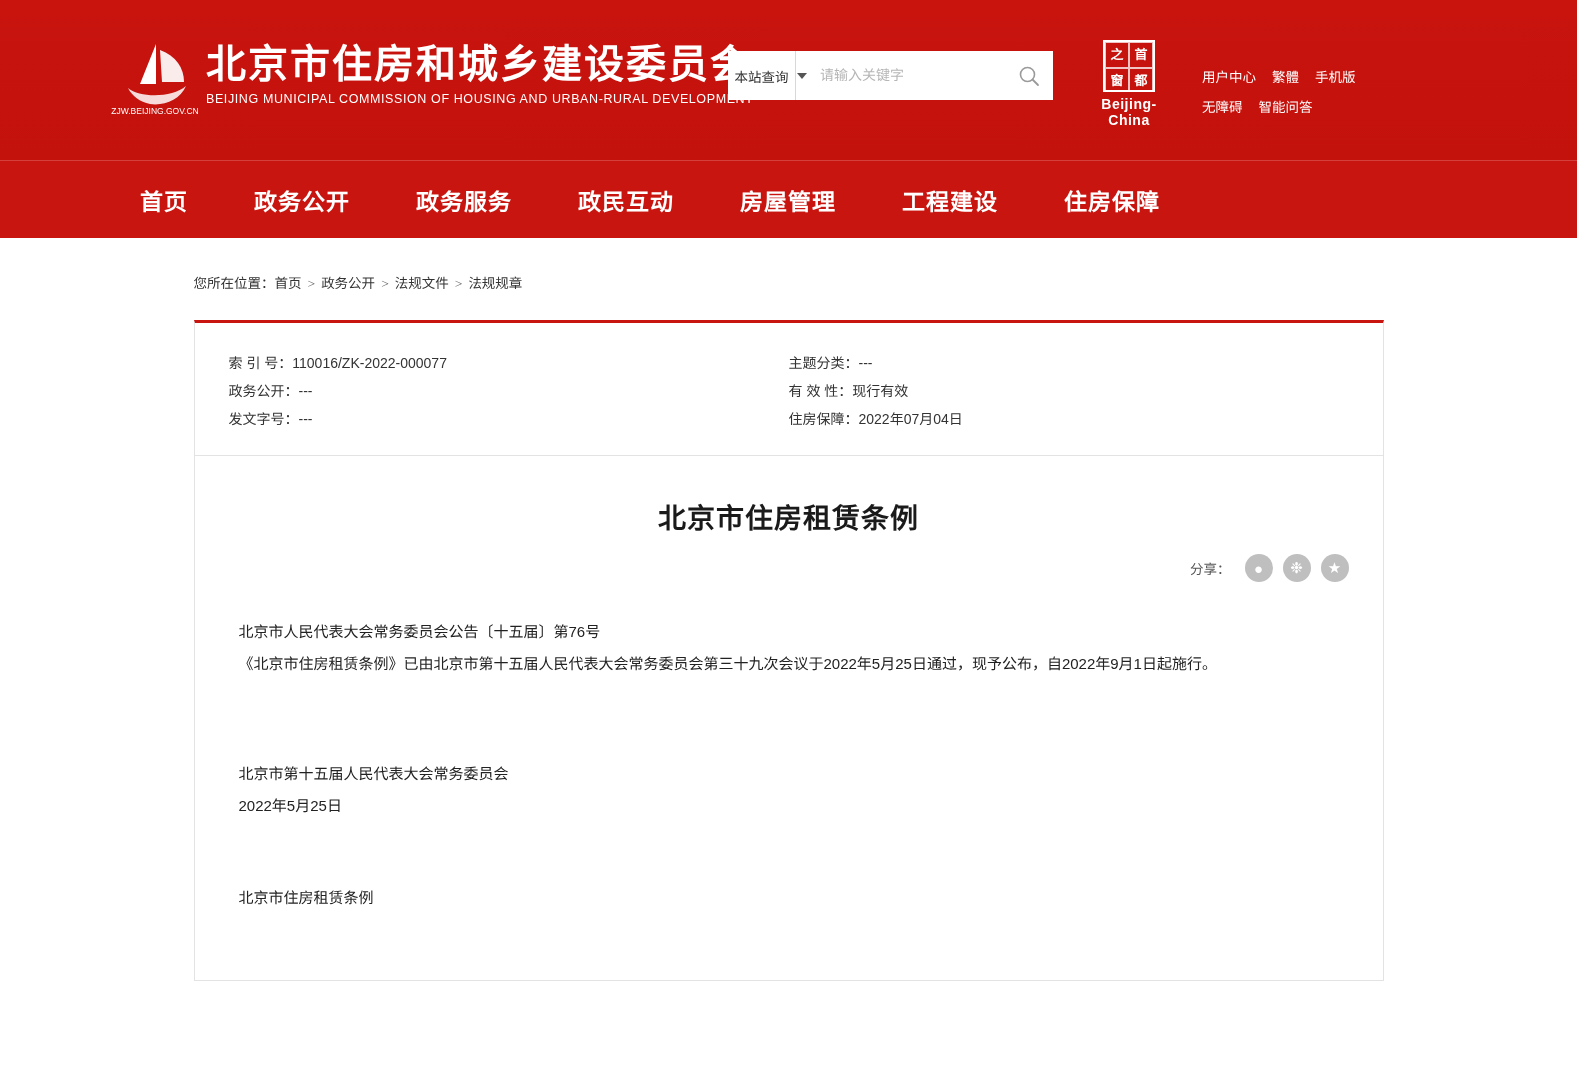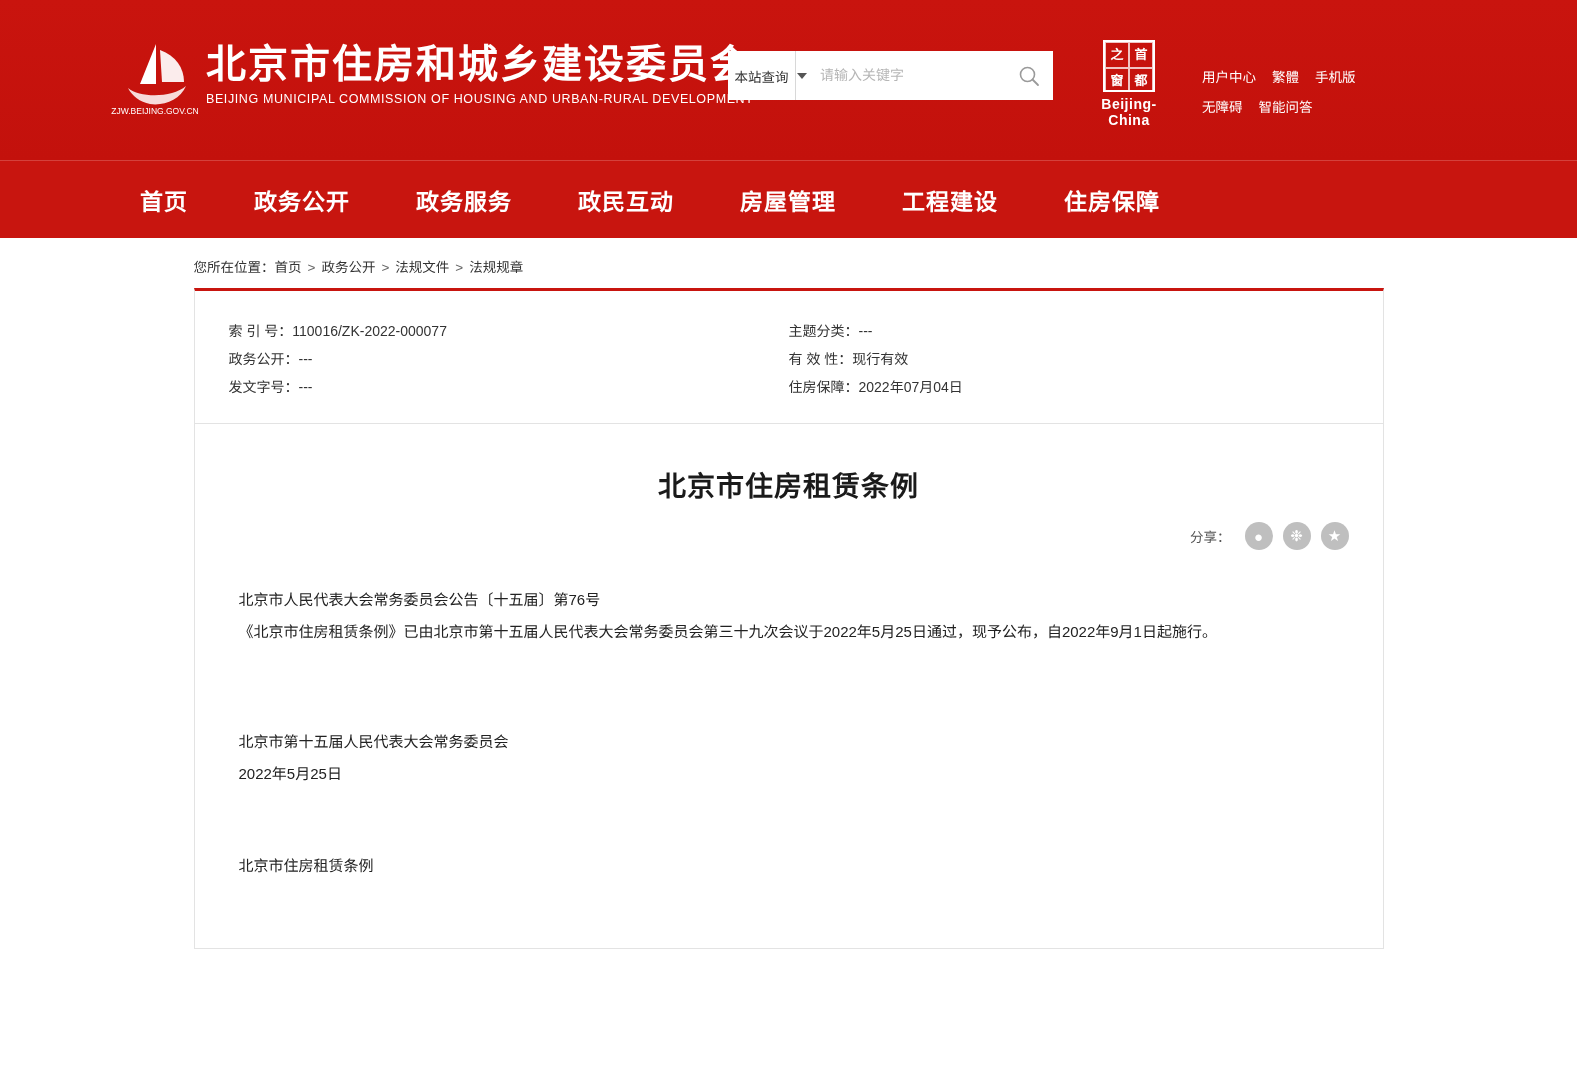--- a/index.html
+++ b/index.html
@@ -165,24 +165,25 @@
     font-weight: bold;
     text-decoration: none;
     margin-right: 66px;
     letter-spacing: 1px;
     white-space: nowrap;
   }
 
   
   .breadcrumb {
     width: 1190px;
-    margin: 0 auto;
+    margin: 16px auto;
     padding: 18px 0 12px 0;
     font-size: 13.5px;
     color: #333;
+    font-family: Liberation Serif, serif;
   }
   .breadcrumb a { color: #333; text-decoration: none; }
   .breadcrumb .sep { margin: 0 6px; color: #666; }
 
   
   .doc-card {
     width: 1190px;
     margin: 0 auto;
     border: 1px solid #e3e3e3;
     border-top: 3px solid #c8150f;

